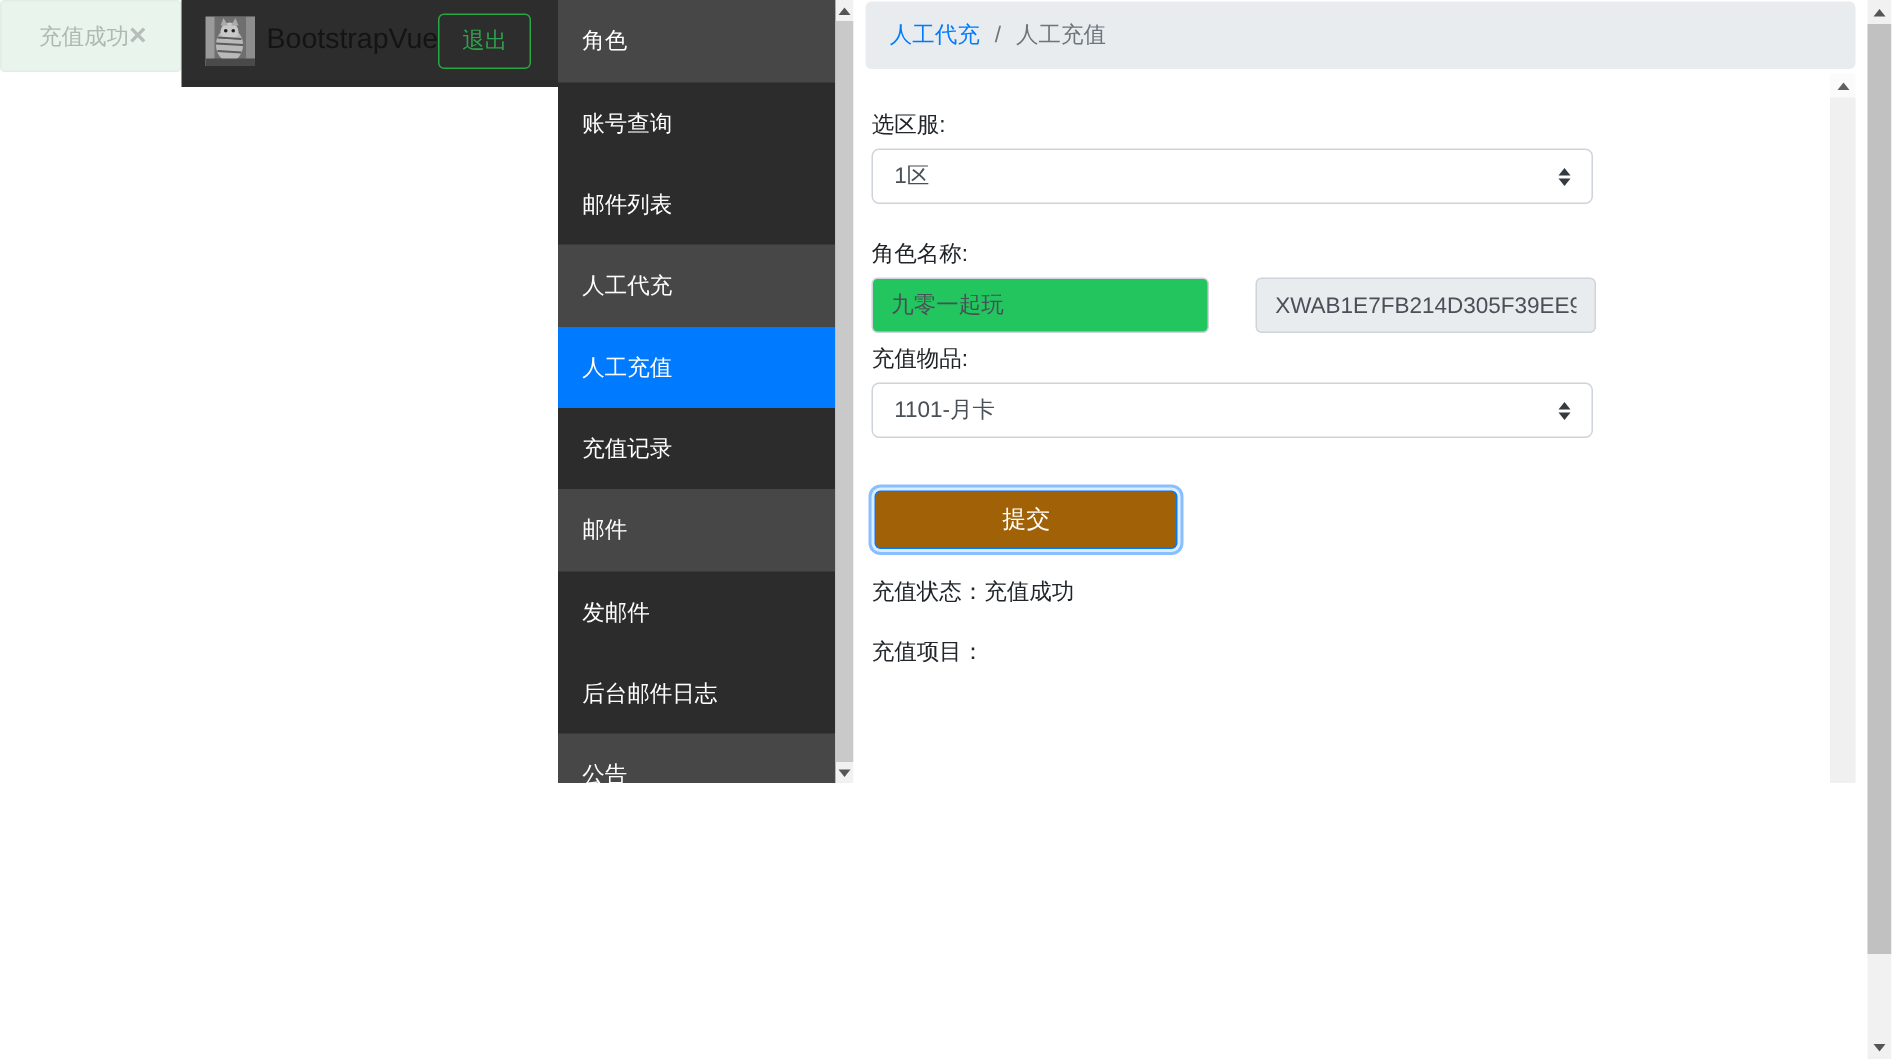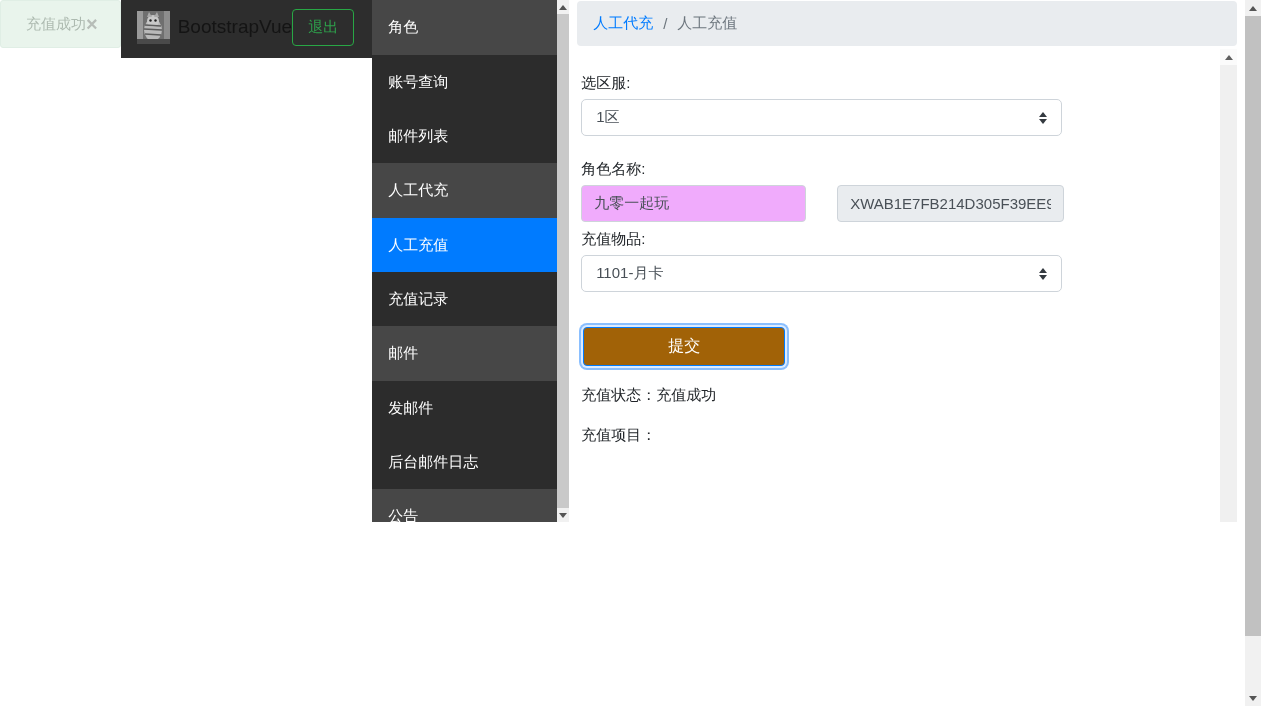--- a/index.html
+++ b/index.html
@@ -67,21 +67,21 @@
     display:flex; align-items:center; padding:0 14px; font-size:15px; color:#495057; cursor:pointer; }
   .select-value { flex:1; }
   .select-arrows { display:flex; flex-direction:column; align-items:center; gap:2px; }
   .sel-up { width:0; height:0; border-left:4px solid transparent; border-right:4px solid transparent; border-bottom:5px solid #343a40; }
   .sel-down { width:0; height:0; border-left:4px solid transparent; border-right:4px solid transparent; border-top:5px solid #343a40; }
 
   .mb24 { margin-bottom:24px; }
 
   .inputs-row { display:flex; margin-bottom:8px; }
   .text-input { width:225px; height:37px; border:1px solid #ced4da; border-radius:4px; padding:0 12px;
-    font-size:15px; color:#495057; font-family:inherit; background:#f0abfc; }
+    font-size:15px; color:#495057; font-family:inherit; background:#22c55e; }
   .text-input.disabled { background:#e9ecef; margin-left:31px; width:227px; color:#495057; }
 
   .submit-btn { margin:35px 0 0 2px; width:202px; height:39px; background:#a16207; color:#fff; border:1px solid #007bff;
     border-radius:4px; font-size:16px; font-family:inherit; cursor:pointer;
     box-shadow:0 0 0 2px #ddecff, 0 0 0 4px #8abfff; }
 
   .result-block { margin-top:20px; }
   .result-line { font-size:15px; color:#212529; height:17px; line-height:17px; margin-bottom:23px; }
 
   

